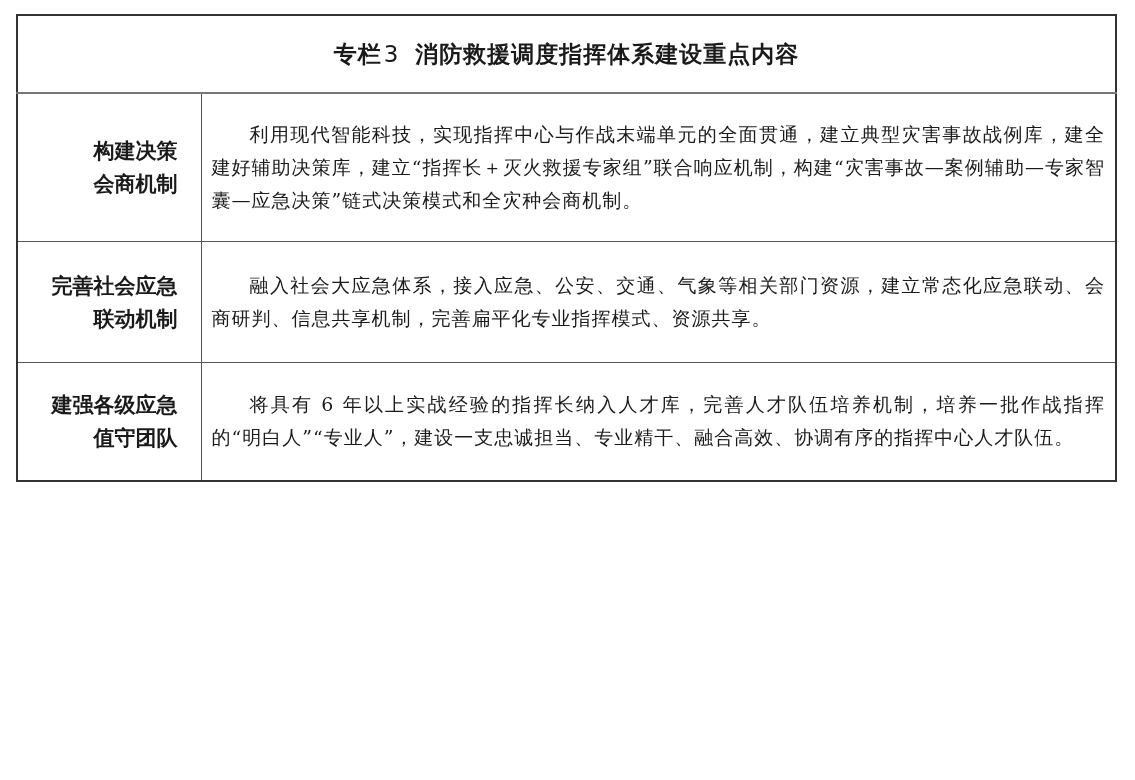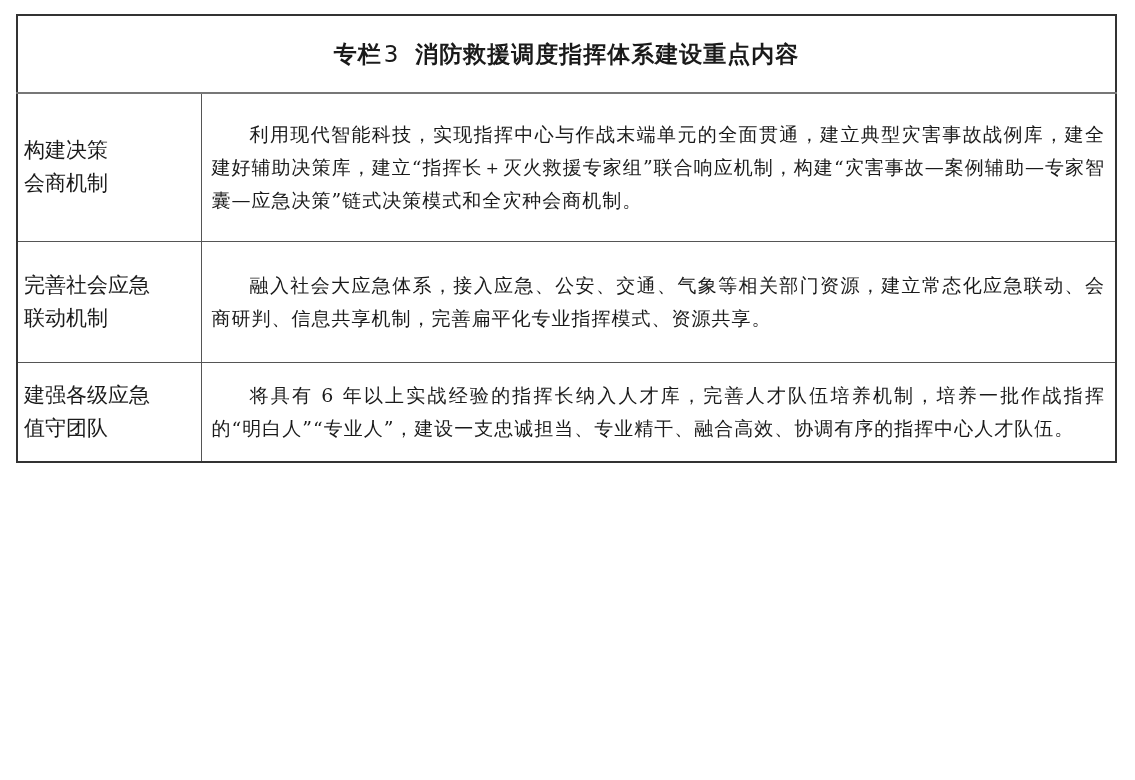--- a/index.html
+++ b/index.html
@@ -55,37 +55,38 @@
   .head-content {
     text-align: center;
     letter-spacing: 0;
   }
   .head-content span {
     display: inline-block;
     margin: 0 30px;
   }
   .col-task { width: 184px; }
   .task-cell {
-    text-align: left;
+    text-align: right;
     font-size: 21px;
     line-height: 33px;
-    padding: 0 6px !important;
+    padding: 0 23px !important;
+    font-weight: bold;
   }
   .content-cell {
     font-size: 19px;
     line-height: 33px;
     padding: 6px 10px 6px 10px !important;
     text-align: justify;
     text-indent: 2em;
     letter-spacing: 1px;
   }
   .r1 { height: 148px; }
   .r2 { height: 113px; }
   .r3 { height: 121px; }
-  .r4 { height: 100px; }
+  .r4 { height: 119px; }
   .r5 { height: 84px; }
 </style>
 </head>
 <body>
 
 <table class="doc-table">
   <colgroup>
     <col class="col-task">
     <col>
   </colgroup>

